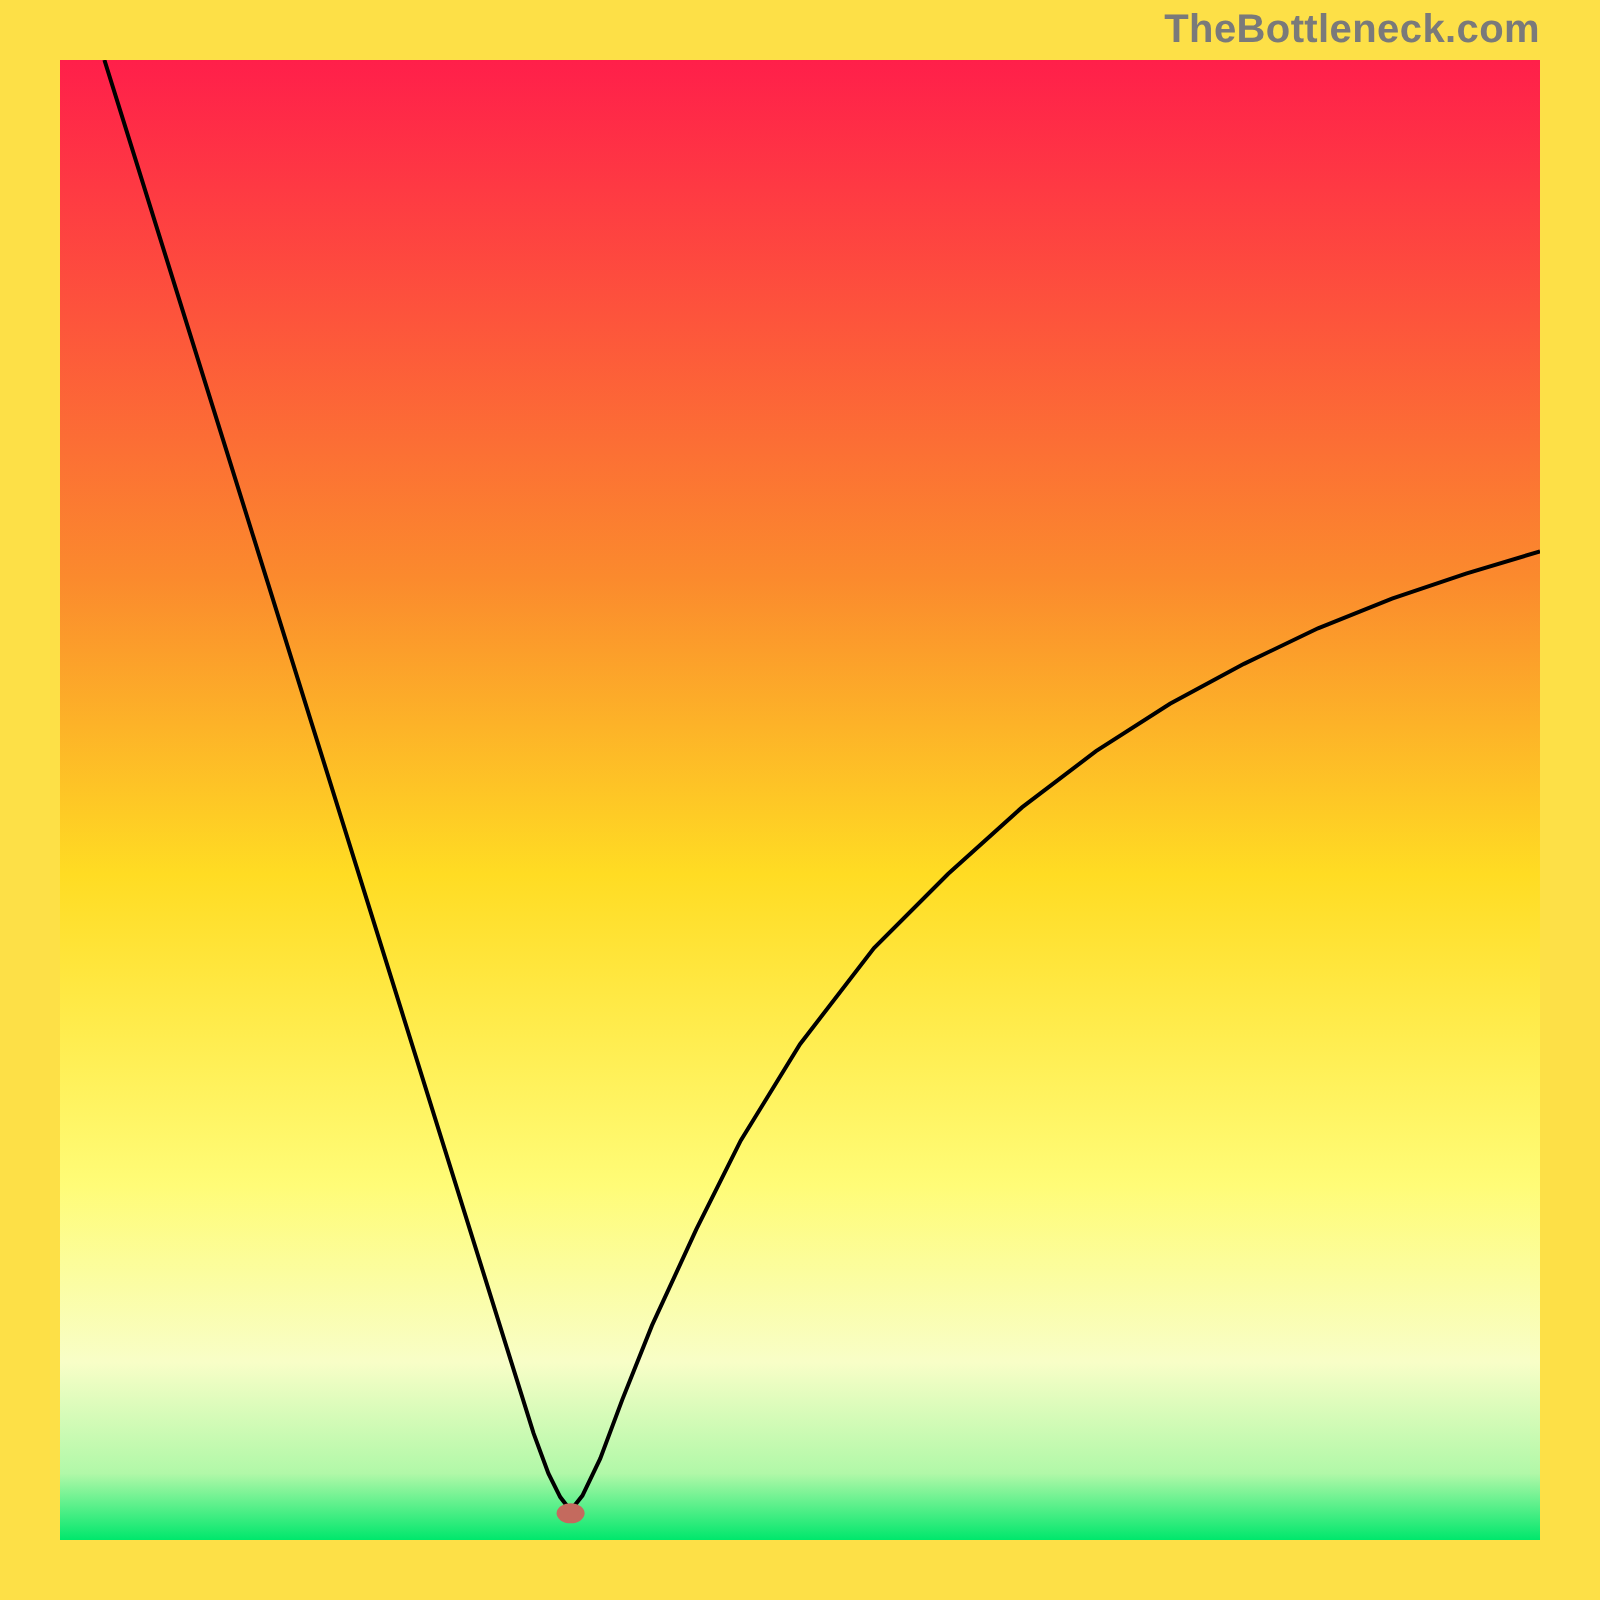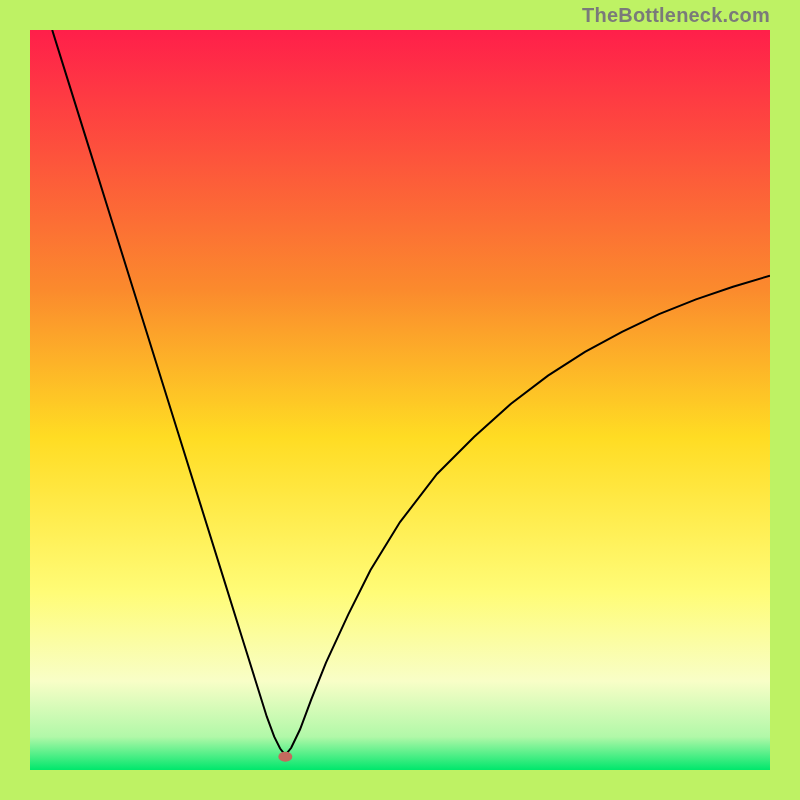--- a/index.html
+++ b/index.html
@@ -9,21 +9,21 @@
     height: 800px;
     background: #000;
     overflow: hidden;
   }
   .frame {
     position: absolute;
     left: 0;
     top: 0;
     width: 800px;
     height: 800px;
-    background: #bef264;
+    background: #fde047;
   }
   .plot {
     position: absolute;
     left: 30px;
     top: 30px;
     width: 740px;
     height: 740px;
   }
   svg {
     display: block;

